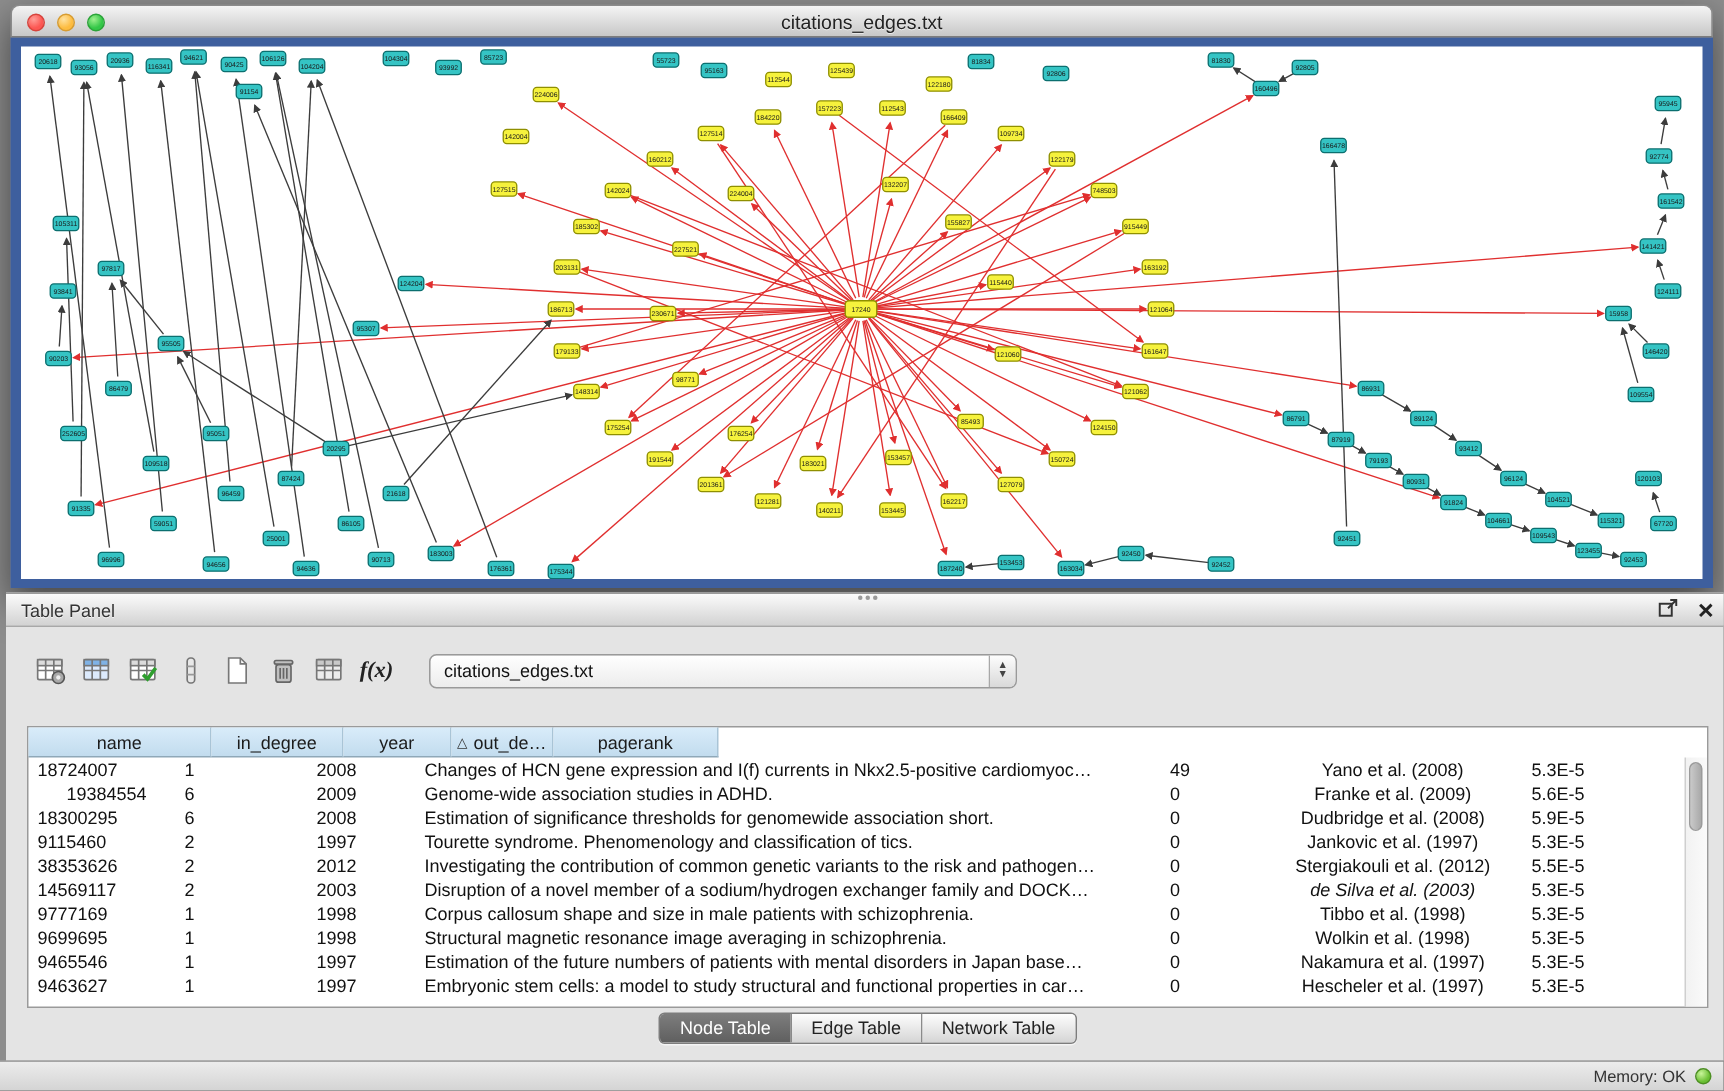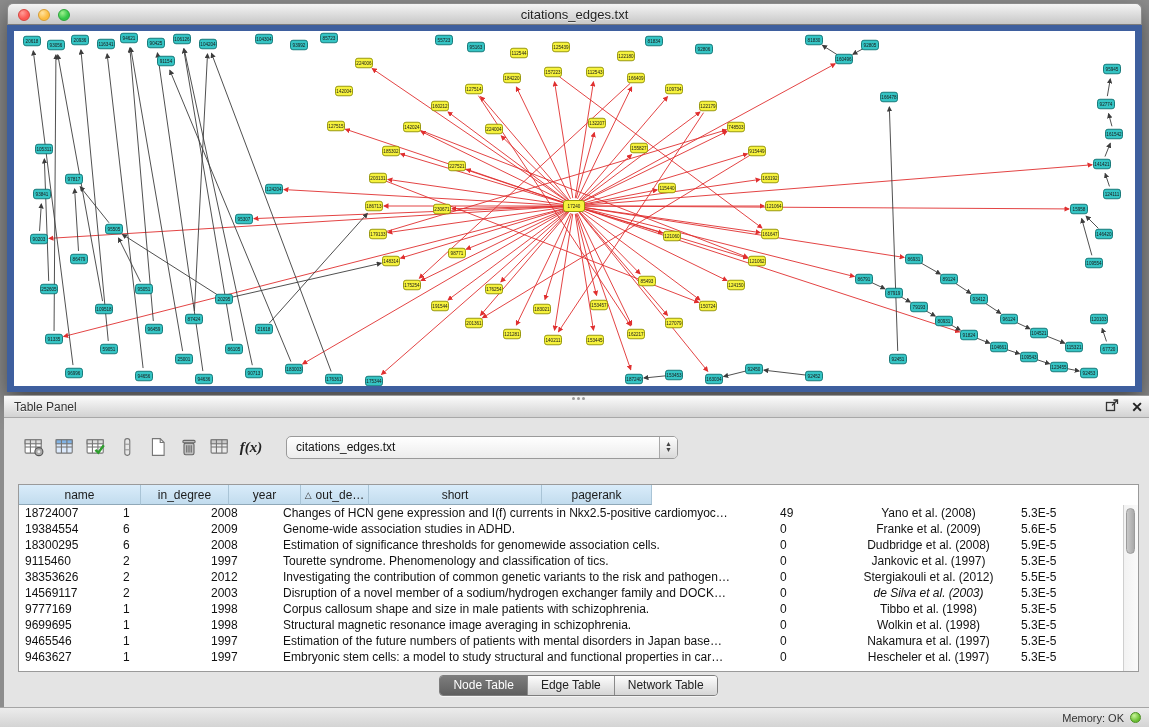--- a/index.html
+++ b/index.html
@@ -1076,51 +1076,48 @@
         <div class="th" style="width: 88px;">
           <span>in_degree</span>
         </div>
         <div class="th" style="width: 72px;">
           <span>year</span>
         </div>
         <div class="th" style="width: 68px;">
           <span class="sort">△</span>
           <span>out_de…</span>
         </div>
-        <div class="th" style="width: 173px;">
-          <span>short</span>
-        </div>
         <div class="th" style="width: 110px;">
           <span>pagerank</span>
         </div>
       </div>
     <div class="tbody" id="tbody">
         <div class="tr">
           <div class="td c0" style="width: 98px;">18724007</div>
           <div class="td c1" style="width: 88px;">1</div>
           <div class="td c2" style="width: 72px;">2008</div>
           <div class="td c3" style="width: 497px;">Changes of HCN gene expression and I(f) currents in Nkx2.5-positive cardiomyoc…</div>
           <div class="td c4" style="width: 68px;">49</div>
           <div class="td c5" style="width: 173px;">Yano et al. (2008)</div>
           <div class="td c6" style="width: 110px;">5.3E-5</div>
         </div>
         <div class="tr">
-          <div class="td c0" style="width: 98px;">19384554</div>
+          <div class="td c0" style="width: 98px; text-align: center;">19384554</div>
           <div class="td c1" style="width: 88px;">6</div>
           <div class="td c2" style="width: 72px;">2009</div>
           <div class="td c3" style="width: 497px;">Genome-wide association studies in ADHD.</div>
           <div class="td c4" style="width: 68px;">0</div>
           <div class="td c5" style="width: 173px;">Franke et al. (2009)</div>
           <div class="td c6" style="width: 110px;">5.6E-5</div>
         </div>
         <div class="tr">
           <div class="td c0" style="width: 98px;">18300295</div>
           <div class="td c1" style="width: 88px;">6</div>
           <div class="td c2" style="width: 72px;">2008</div>
-          <div class="td c3" style="width: 497px;">Estimation of significance thresholds for genomewide association cells.</div>
+          <div class="td c3" style="width: 497px;">Estimation of significance thresholds for genomewide association short.</div>
           <div class="td c4" style="width: 68px;">0</div>
           <div class="td c5" style="width: 173px;">Dudbridge et al. (2008)</div>
           <div class="td c6" style="width: 110px;">5.9E-5</div>
         </div>
         <div class="tr">
           <div class="td c0" style="width: 98px;">9115460</div>
           <div class="td c1" style="width: 88px;">2</div>
           <div class="td c2" style="width: 72px;">1997</div>
           <div class="td c3" style="width: 497px;">Tourette syndrome. Phenomenology and classification of tics.</div>
           <div class="td c4" style="width: 68px;">0</div>

